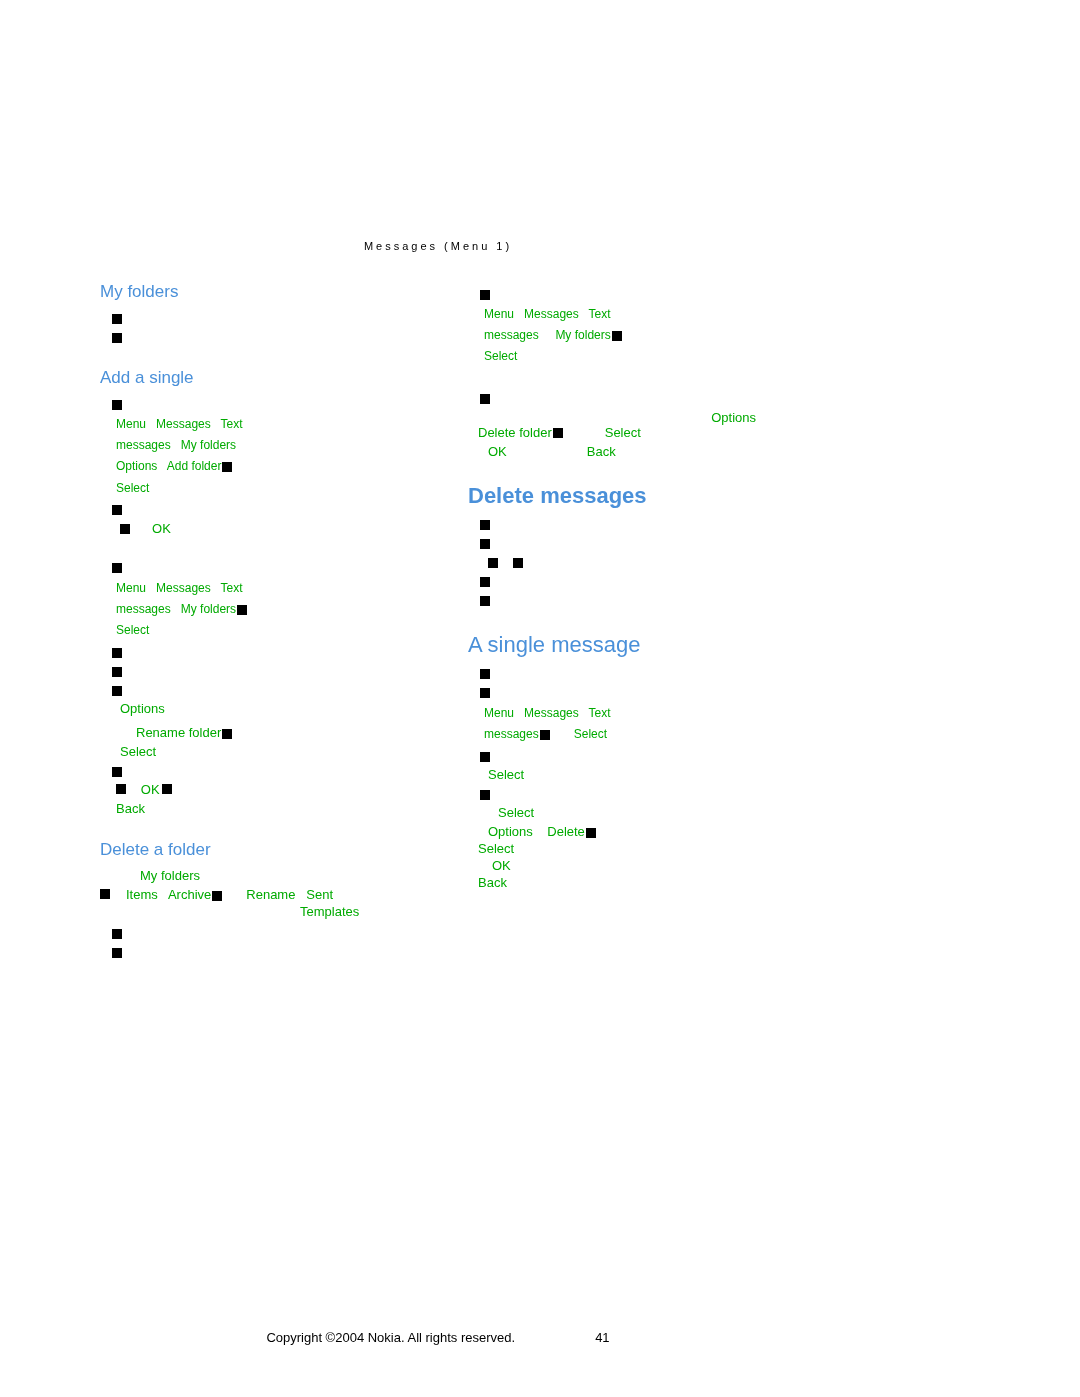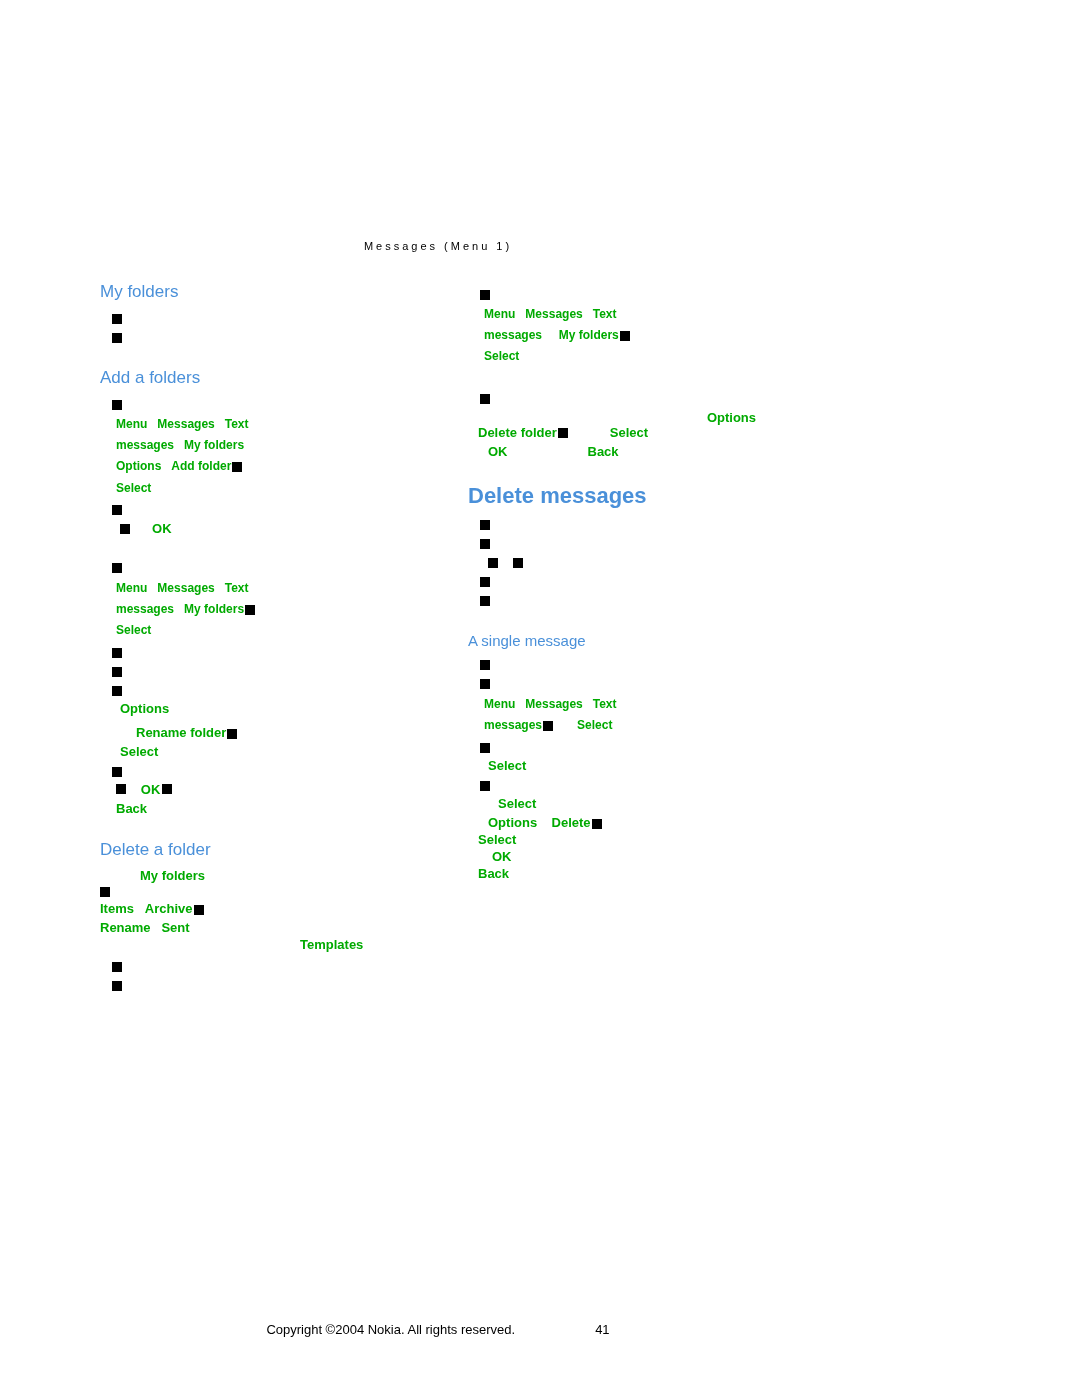--- a/index.html
+++ b/index.html
@@ -64,21 +64,21 @@
     }
 
     .instruction-line {
       font-size: 12px;
       line-height: 1.6;
       margin: 2px 0;
     }
 
     .green-text {
       color: #00aa00;
-      font-weight: bold;
+      font-weight: normal;
     }
 
     .section-block {
       margin-bottom: 24px;
     }
 
     .sub-block {
       margin-left: 16px;
       margin-top: 4px;
       margin-bottom: 4px;
@@ -90,21 +90,21 @@
     .delete-heading {
       color: #4a90d9;
       font-size: 22px;
       font-weight: bold;
       margin-bottom: 8px;
       margin-top: 10px;
     }
 
     .single-heading {
       color: #4a90d9;
-      font-size: 15px;
+      font-size: 22px;
       font-weight: normal;
       margin-bottom: 8px;
       margin-top: 10px;
     }
   </style>
 </head>
 <body>
 
 <div class="page-container">
 
@@ -114,21 +114,21 @@
 
     <div class="left-column">
 
       <div class="section-block">
         <div class="section-heading">My folders</div>
         <div class="bullet-block"><span class="bullet"></span></div>
         <div class="bullet-block"><span class="bullet"></span></div>
       </div>
 
       <div class="section-block">
-        <div class="section-heading">Add a folders</div>
+        <div class="section-heading">Add a single</div>
         <div class="bullet-block"><span class="bullet"></span></div>
         <div class="sub-block">
           <div class="instruction-line">
             <span class="green-text">Menu</span>
             &nbsp;
             <span class="green-text">Messages</span>
             &nbsp;
             <span class="green-text">Text</span>
           </div>
           <div class="instruction-line">
@@ -194,21 +194,21 @@
           <span class="green-text">Back</span>
         </div>
       </div>
 
       <div class="section-block">
         <div class="section-heading">Delete a folder</div>
         <div style="display:flex; align-items:baseline; flex-wrap:wrap; margin-bottom:4px;">
           <span style="margin-right:40px;"></span>
           <span class="green-text">My folders</span>
         </div>
-        <div style="display:flex; align-items:baseline; flex-wrap:wrap; gap:4px;flex-direction:column;">
+        <div style="display:flex; align-items:baseline; flex-wrap:wrap; gap:12px;">
           <span class="bullet"></span>
           <span style="margin-right:8px;">
             <span class="green-text">Items</span>
             &nbsp;
             <span class="green-text">Archive</span><span class="bullet" style="margin-left:1px;"></span>
           </span>
           <span>
             <span class="green-text">Rename</span>
             &nbsp;
             <span class="green-text">Sent</span>
@@ -316,18 +316,18 @@
         </div>
         <div style="margin-left:10px; margin-top:2px;">
           <span class="green-text">Back</span>
         </div>
       </div>
 
     </div>
 
   </div>
 
-  <div style="position:absolute; bottom:60px; width:100%; display:flex; justify-content:center; align-items:center;">
+  <div style="position:absolute; bottom:52px; width:100%; display:flex; justify-content:center; align-items:center;">
     <span>Copyright ©2004 Nokia. All rights reserved.</span>
     <span style="margin-left:80px;">41</span>
   </div>
 
 </div>
 
 </body></html>

